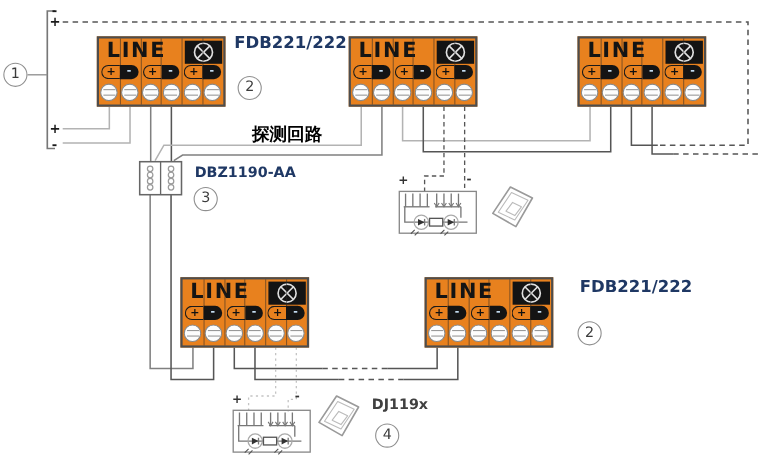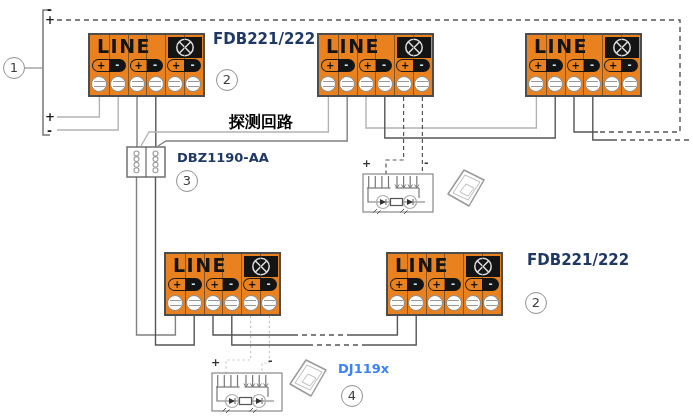--- a/index.html
+++ b/index.html
@@ -382,21 +382,21 @@
         <div class="screw" style="left:95.4px">
           <div class="slot"></div>
         </div>
       </div>
     </div>
   <div id="labels-layer">
       <div class="dlabel" style="left: 213px; top: 31px; font-size: 15px; color: rgb(31, 56, 100);">FDB221/222</div>
       <div class="dlabel" style="left: 229px; top: 113px; font-size: 16px; color: rgb(0, 0, 0);">探测回路</div>
       <div class="dlabel" style="left: 177px; top: 151px; font-size: 13px; color: rgb(31, 56, 100);">DBZ1190-AA</div>
       <div class="dlabel" style="left: 527px; top: 252px; font-size: 15px; color: rgb(31, 56, 100);">FDB221/222</div>
-      <div class="dlabel" style="left: 338px; top: 362px; font-size: 13px; color: #3b82f6;">DJ119x</div>
+      <div class="dlabel" style="left: 338px; top: 362px; font-size: 13px; color: #404040;">DJ119x</div>
       <div class="callout" style="left: 3px; top: 57px;">1</div>
       <div class="callout" style="left: 216px; top: 69px;">2</div>
       <div class="callout" style="left: 176px; top: 170px;">3</div>
       <div class="callout" style="left: 525px; top: 292px;">2</div>
       <div class="callout" style="left: 341px; top: 385px;">4</div>
       <div class="psign" style="left: 47px; top: 4px;">-</div>
       <div class="psign" style="left: 45px; top: 14px;">+</div>
       <div class="psign" style="left: 45px; top: 111px;">+</div>
       <div class="psign" style="left: 47px; top: 125px;">-</div>
       <div class="dsign" style="left: 362px; top: 158px;">+</div>

